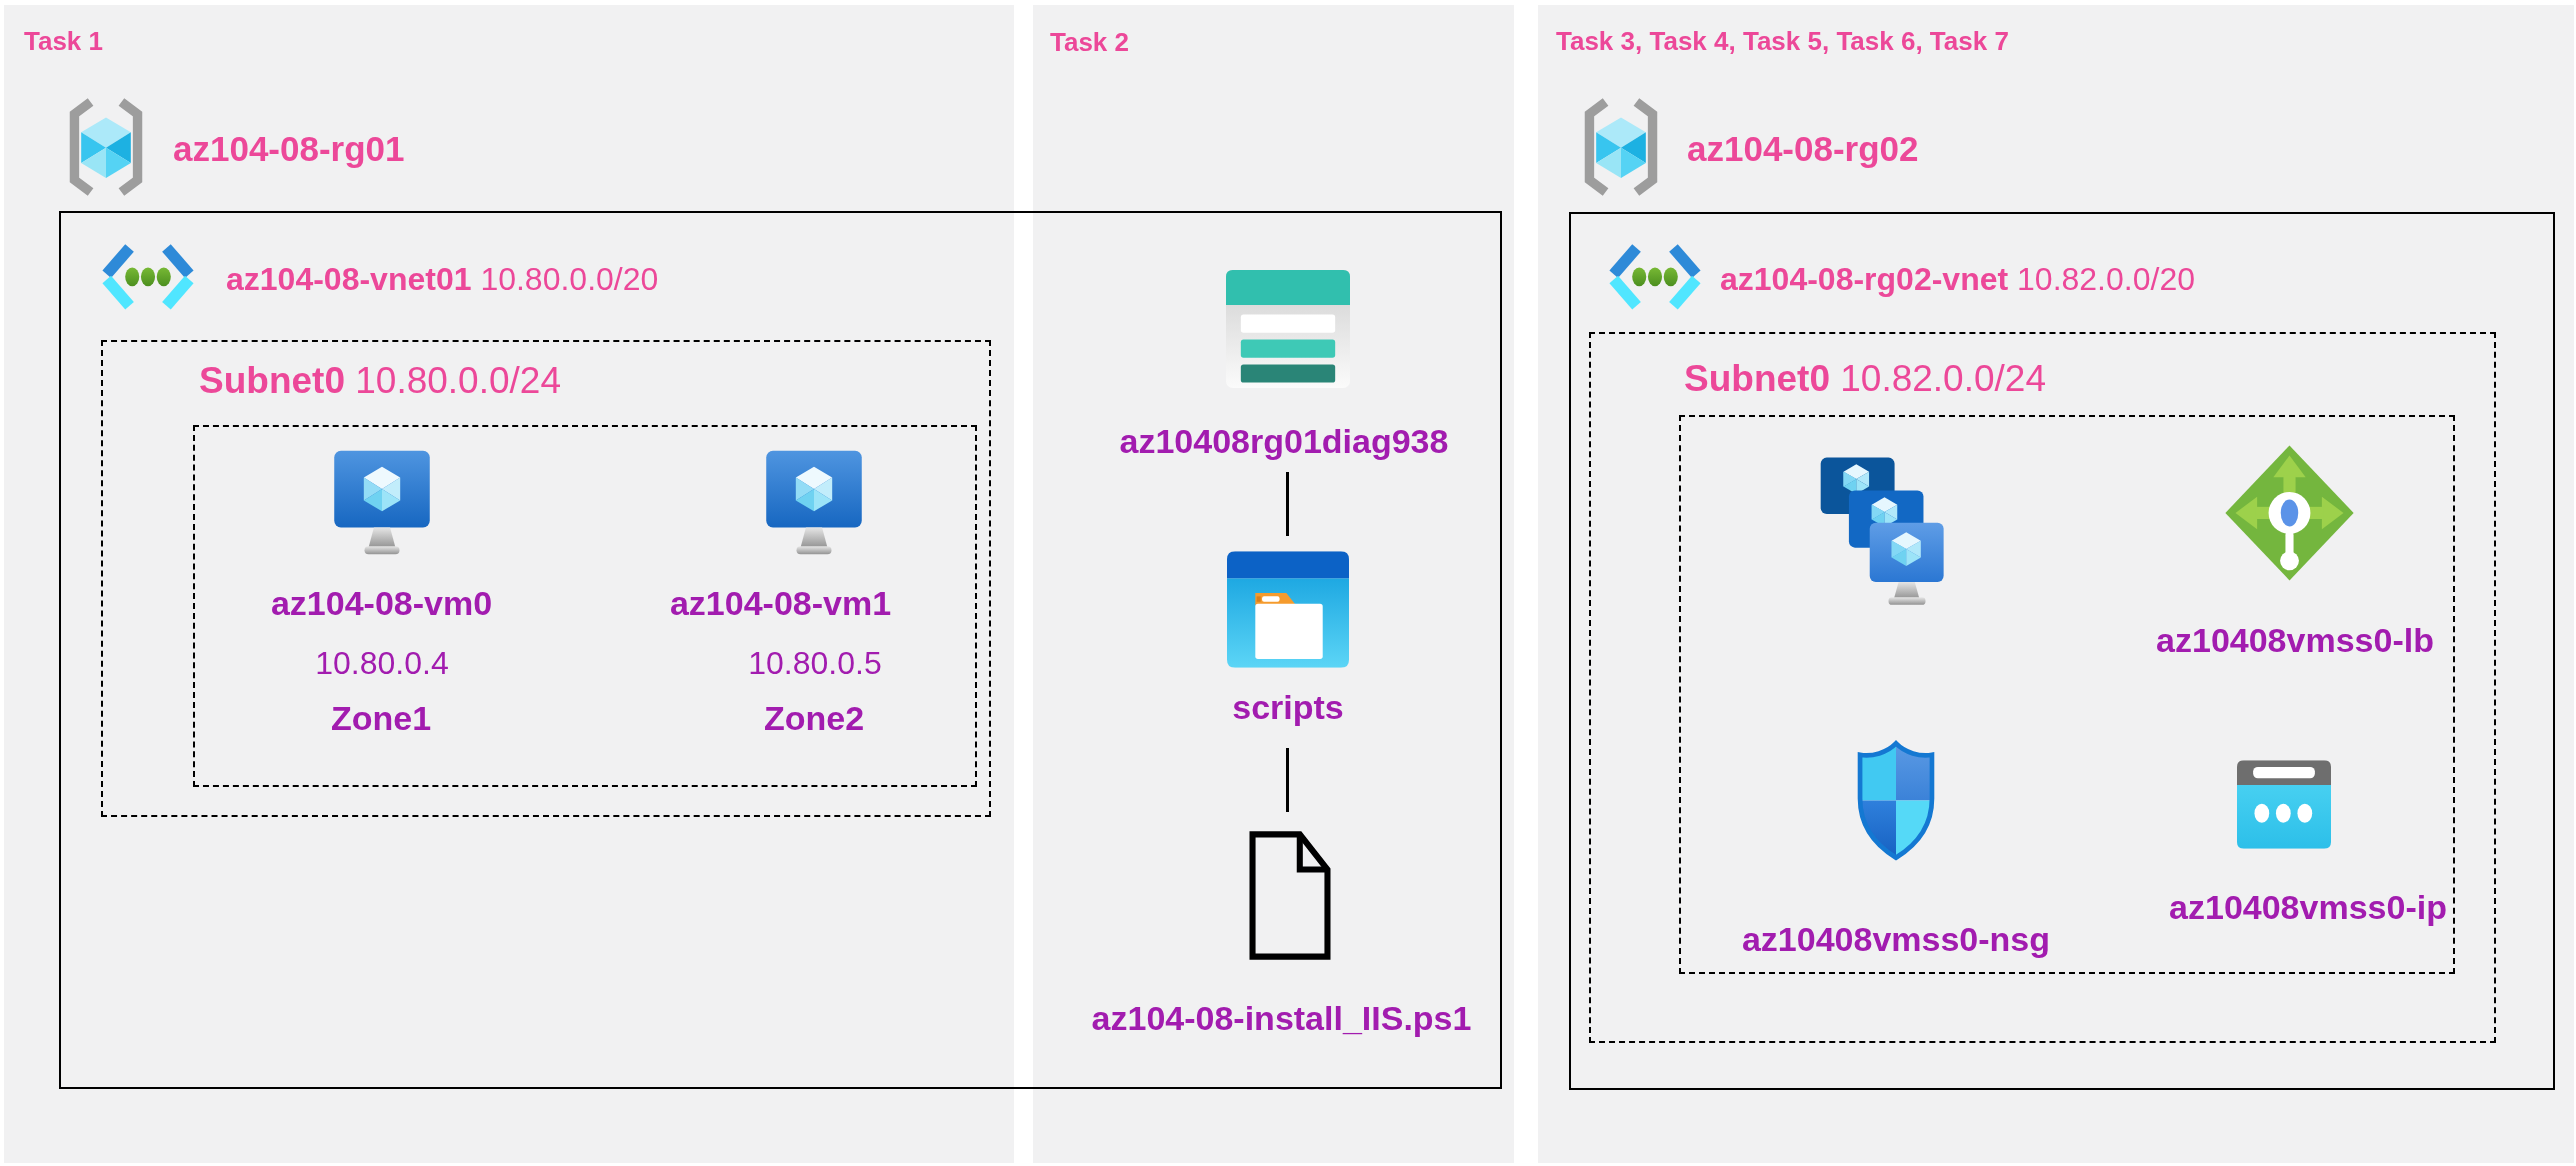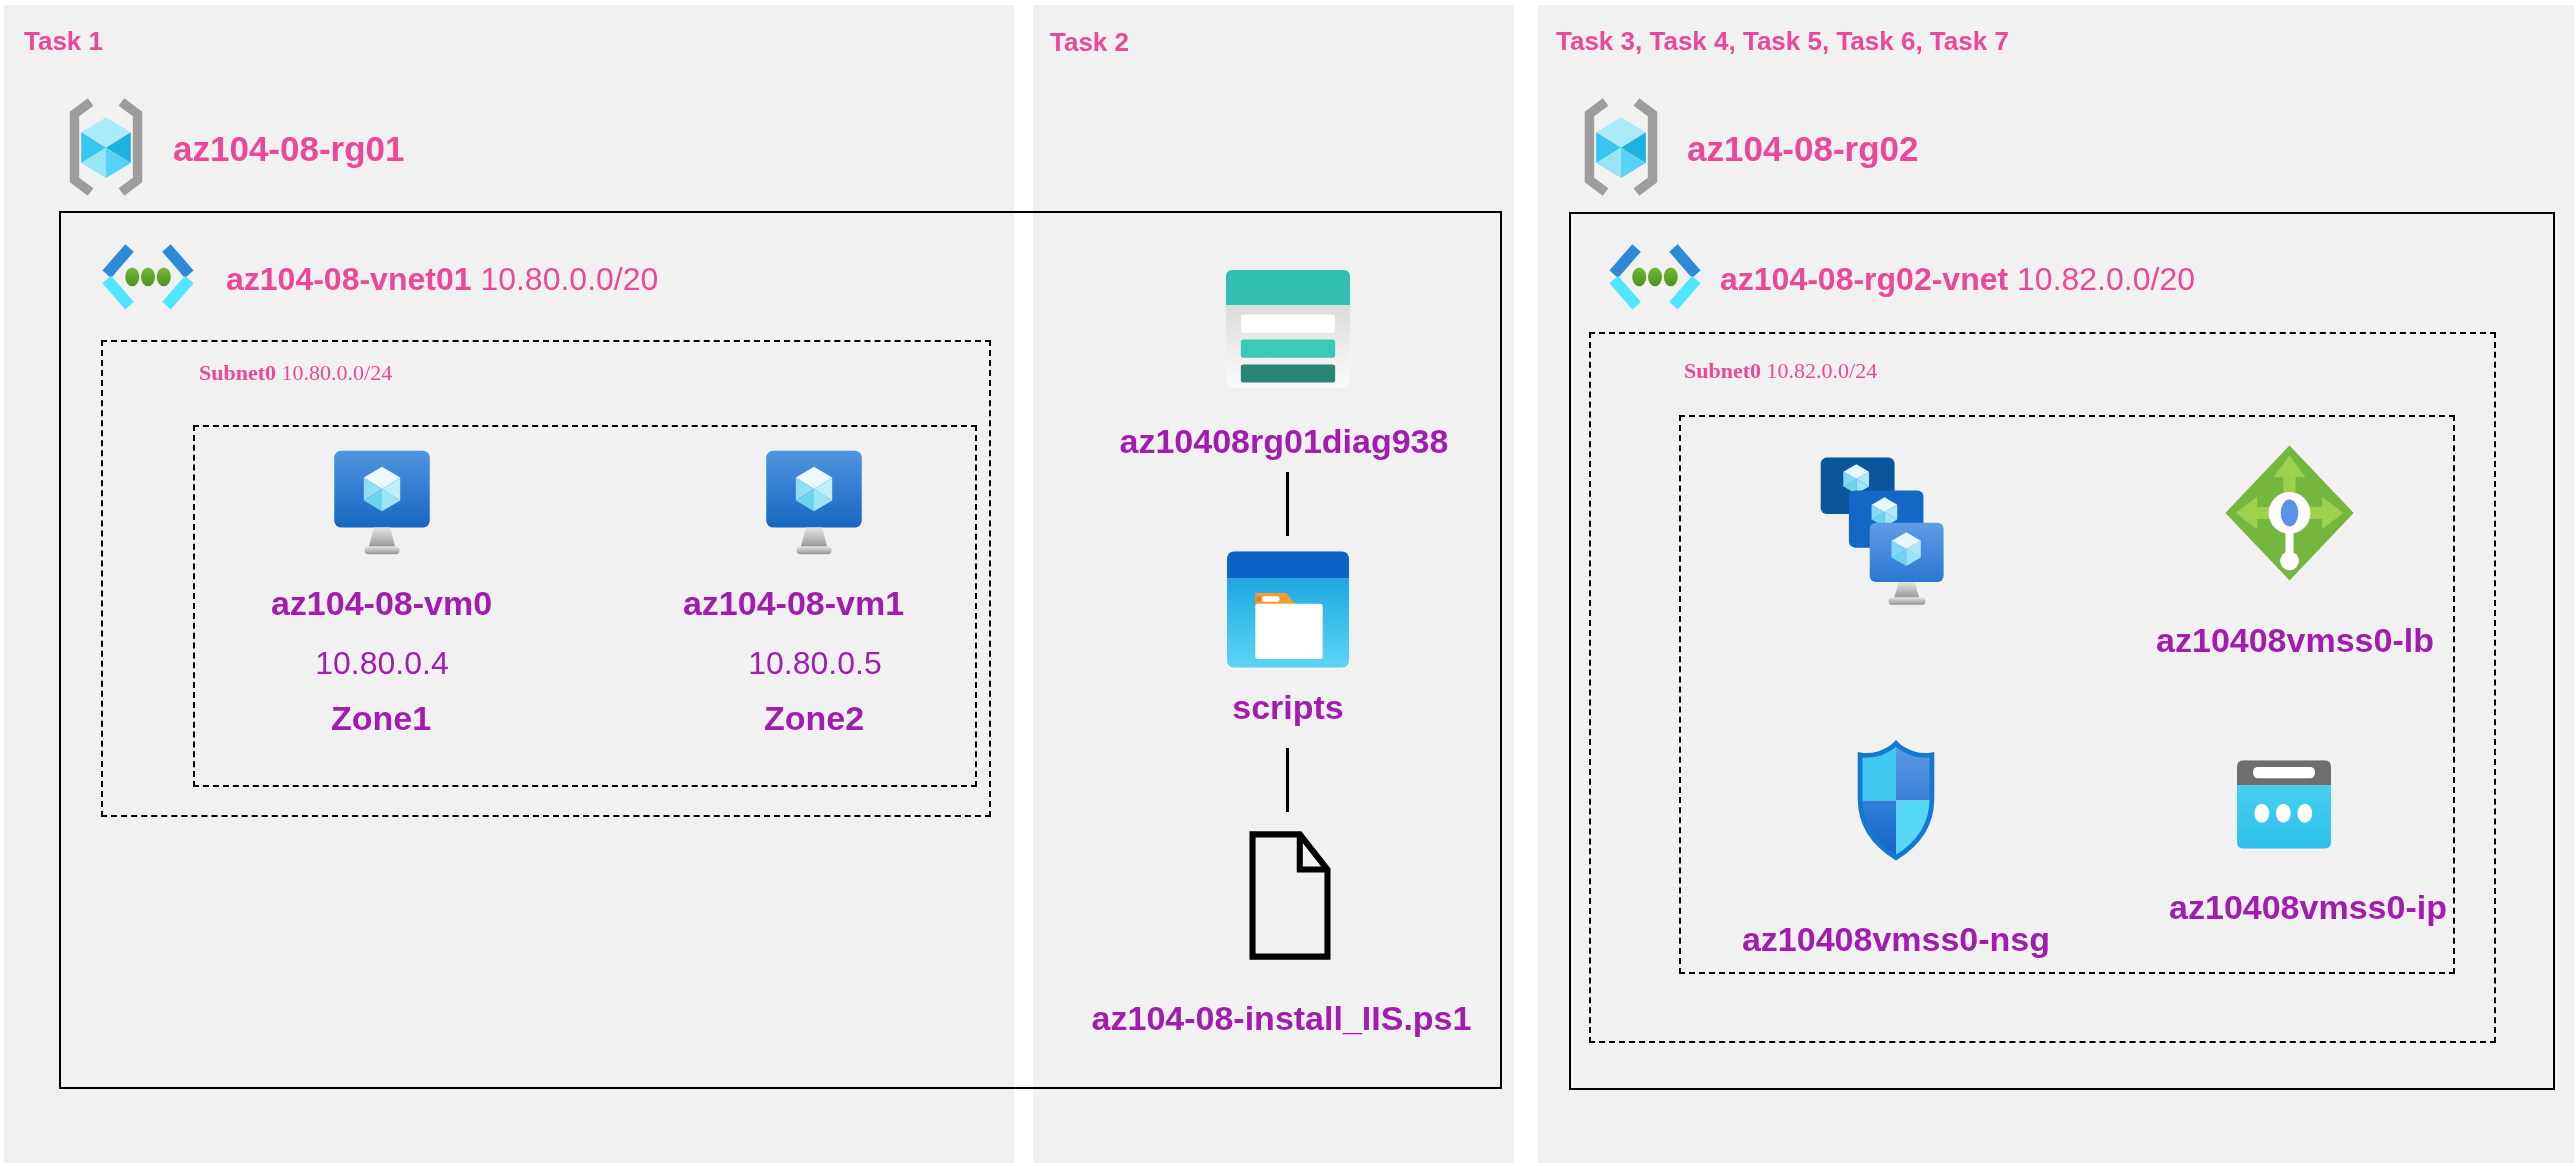--- a/index.html
+++ b/index.html
@@ -6,21 +6,21 @@
   .page{position:relative;width:2576px;height:1166px;background:#ffffff;
         font-family:"Liberation Sans",sans-serif;overflow:hidden;}
   .panel{position:absolute;background:#f1f1f2;}
   .task-title{position:absolute;font-size:26px;font-weight:700;color:#ec4899;white-space:nowrap;text-align:right;}
   .solid-box{position:absolute;border:2.7px solid #000;box-sizing:border-box;}
   .dashed-box{position:absolute;border:2.7px dashed #000;box-sizing:border-box;}
   .lbl{position:absolute;font-size:34px;font-weight:700;color:#ec4899;line-height:1.1;white-space:nowrap;}
   .lbl-c{position:absolute;font-size:34px;font-weight:700;color:#a21caf;line-height:1.1;text-align:center;white-space:nowrap;}
   .rg-label{font-size:35px;}
   .vnet-label{font-size:32px;}
-  .subnet-label{font-size:22px;font-family:Liberation Serif, serif;}
+  .subnet-label{font-size:37px;}
   .reg{font-weight:400;}
   .ip-text{font-size:32px;font-weight:400;margin-top:20px;}
   .icon{position:absolute;display:block;}
   .connector{position:absolute;width:3.4px;background:#000;}
 </style>
 </head>
 <body>
 
 <div class="page">
 
@@ -207,21 +207,21 @@
   <svg class="icon" style="left:328px;top:448px;width:108px;height:111px;" viewBox="0 0 160 165" width="108" height="111">
       <use href="#sym-vm"></use>
     </svg>
   <div class="lbl-c" style="left:213px;top:585px;width:337px;">az104-08-vm0</div>
   <div class="lbl-c ip-text" style="left:247px;top:626px;width:270px;">10.80.0.4</div>
   <div class="lbl-c" style="left:280px;top:700px;width:202px;">Zone1</div>
 
   <svg class="icon" style="left:760px;top:448px;width:108px;height:111px;" viewBox="0 0 160 165" width="108" height="111">
       <use href="#sym-vm"></use>
     </svg>
-  <div class="lbl-c" style="left:625px;top:585px;width:337px;">az104-08-vm1</div>
+  <div class="lbl-c" style="left:612px;top:585px;width:337px;">az104-08-vm1</div>
   <div class="lbl-c ip-text" style="left:680px;top:626px;width:270px;">10.80.0.5</div>
   <div class="lbl-c" style="left:713px;top:700px;width:202px;">Zone2</div>
 
   <svg class="icon" style="left:1226px;top:270px;width:124px;height:118px;" viewBox="0 0 184 175" width="124" height="118">
       <use href="#sym-storage"></use>
     </svg>
   <div class="lbl-c" style="left:1048px;top:423px;width:472px;">az10408rg01diag938</div>
   <div class="connector" style="left:1286px;top:472px;height:64px;"></div>
   <svg class="icon" style="left:1227px;top:551px;width:122px;height:117px;" viewBox="0 0 181 173" width="122" height="117">
       <use href="#sym-folder"></use>

